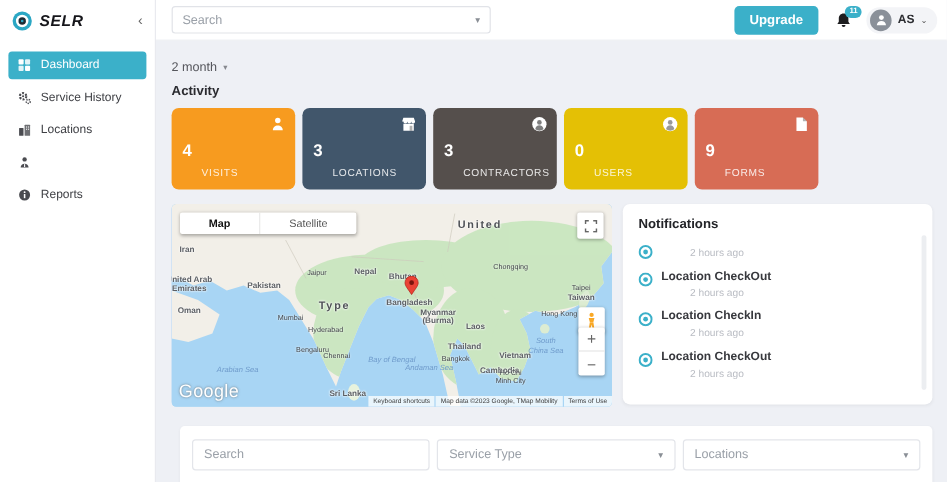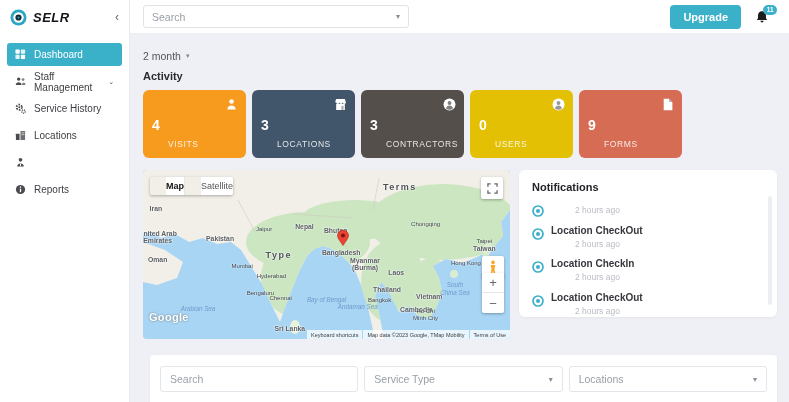--- a/index.html
+++ b/index.html
@@ -65,42 +65,42 @@
   .map-svg { position:absolute; inset:0; width:100%; height:100%; }
   .map-label { position:absolute; transform:translate(-50%,-50%); white-space:pre; text-align:center;
     pointer-events:none; line-height:1.15; }
   .map-label.country { font-size:6.8px; font-weight:bold; color:#5d6065; text-shadow:0 0 2px #fff,0 0 2px #fff; }
   .map-label.big { font-size:9px; letter-spacing:1.5px; color:#4e5156; }
   .map-label.city { font-size:6px; color:#42454a; text-shadow:0 0 2px #fff; }
   .map-label.water { font-size:6.3px; font-style:italic; color:#6f9bcb; }
   .map-marker { position:absolute; transform:translate(-50%,-100%); width:13px; height:16px; }
   .map-type { position:absolute; top:7px; left:7px; display:flex; box-shadow:0 1px 3px rgba(0,0,0,.3);
     border-radius:2px; overflow:hidden; }
-  .map-type .mt-btn { background:#fff; font-size:9px; padding:4px 0; cursor:pointer; color:#565656;margin-left:16px; }
+  .map-type .mt-btn { background:#fff; font-size:9px; padding:4px 24px; cursor:pointer; color:#565656; }
   .map-type .mt-btn.sel { font-weight:bold; color:#111; border-right:1px solid #e6e6e6; }
   .fullscreen-btn { position:absolute; top:7px; right:7px; width:22px; height:22px; background:#fff;
     border-radius:2px; box-shadow:0 1px 3px rgba(0,0,0,.3); display:flex; align-items:center;
     justify-content:center; cursor:pointer; }
   .pegman-btn { position:absolute; right:6px; top:86px; width:22px; height:22px; background:#fff;
     border-radius:2px; box-shadow:0 1px 3px rgba(0,0,0,.3); display:flex; align-items:center;
     justify-content:center; cursor:pointer; }
   .zoom-ctrl { position:absolute; right:6px; bottom:26px; width:22px; background:#fff; border-radius:2px;
     box-shadow:0 1px 3px rgba(0,0,0,.3); }
   .zoom-btn { height:20px; display:flex; align-items:center; justify-content:center; font-size:13px;
     color:#666; cursor:pointer; }
   .zoom-btn:first-child { border-bottom:1px solid #e6e6e6; }
-  .google-logo { position:absolute; left:6px; bottom:16px; font-size:11px; font-weight:bold; color:#fff;
+  .google-logo { position:absolute; left:6px; bottom:4px; font-size:15px; font-weight:normal; color:#fff;
     text-shadow:0 0 2px rgba(80,80,80,.8); letter-spacing:.3px; }
   .attribution { position:absolute; right:0; bottom:0; display:flex; }
   .attr-seg { background:rgba(255,255,255,.75); font-size:5.5px; color:#3c3c3c; padding:1.5px 4px;
     white-space:nowrap; }
   .attr-seg + .attr-seg { margin-left:1px; }
 
   
-  .notif-card { flex:1; height:147px; background:#fff; border-radius:6px;
+  .notif-card { flex:1; height:167px; background:#fff; border-radius:6px;
     box-shadow:0 1px 3px rgba(0,0,0,.05); padding:11px 13px; position:relative; }
   .notif-title { font-size:11px; font-weight:bold; color:#232428; margin-bottom:9px; }
   .notif-item { display:flex; gap:7px; margin-bottom:9.5px; cursor:pointer; }
   .notif-ic { width:12px; height:12px; flex:none; margin-top:1px; }
   .notif-text-title { font-size:10px; font-weight:bold; color:#37383d; }
   .notif-time { font-size:8.5px; color:#b9bcc3; margin-top:3px;margin-left:24px; }
   .notif-scrollbar { position:absolute; right:5px; top:26px; bottom:12px; width:4px;
     background:#eceef1; border-radius:2px; cursor:grab; }
 
   
@@ -137,32 +137,20 @@
             <rect x="6.4" y="0.5" width="4.6" height="4.6" rx="0.8" fill="currentColor" opacity=".85"></rect>
             <rect x="0.5" y="6.4" width="4.6" height="4.6" rx="0.8" fill="currentColor" opacity=".85"></rect>
             <rect x="6.4" y="6.4" width="4.6" height="4.6" rx="0.8" fill="currentColor"></rect>
           </svg>
         </span>
       <span>Dashboard</span>
     </div>
     <div class="side-item">
       <span class="ic">
           <svg viewBox="0 0 12 12" width="11" height="11">
-            <circle cx="4" cy="3.4" r="1.9" fill="currentColor"></circle>
-            <path d="M0.8 9.8c0-1.9 1.5-3 3.2-3s3.2 1.1 3.2 3z" fill="currentColor"></path>
-            <circle cx="8.8" cy="3.9" r="1.5" fill="currentColor" opacity=".7"></circle>
-            <path d="M7.4 9.8c.2-1.6 1-2.6 2.1-2.6 1 0 1.8.8 2 2.6z" fill="currentColor" opacity=".7"></path>
-          </svg>
-        </span>
-      <span>Staff Management</span>
-      <span class="side-caret">⌄</span>
-    </div>
-    <div class="side-item">
-      <span class="ic">
-          <svg viewBox="0 0 12 12" width="11" height="11">
             <circle cx="4.6" cy="4.6" r="2.9" fill="none" stroke="currentColor" stroke-width="2" stroke-dasharray="1.8 1.3"></circle>
             <circle cx="4.6" cy="4.6" r="1" fill="currentColor"></circle>
             <circle cx="9.3" cy="9.3" r="1.8" fill="none" stroke="currentColor" stroke-width="1.4" stroke-dasharray="1.1 .9"></circle>
           </svg>
         </span>
       <span>Service History</span>
     </div>
     <div class="side-item">
       <span class="ic">
           <svg viewBox="0 0 12 12" width="11" height="11">
@@ -206,20 +194,30 @@
   <div class="tb-spacer"></div>
   <button class="upgrade-btn">Upgrade</button>
   <div class="bell-wrap">
     <span style="display:flex;">
       <svg width="14" height="14" viewBox="0 0 14 14">
           <path d="M7 1.2c-2.5 0-4 1.8-4 4.2v2.8L1.8 10h10.4L11 8.2V5.4c0-2.4-1.5-4.2-4-4.2z" fill="#1d1d1f"></path>
           <path d="M5.4 10.8a1.6 1.6 0 0 0 3.2 0z" fill="#1d1d1f"></path>
         </svg>
     </span>
     <span class="badge">11</span>
+  </div>
+  <div class="avatar-pill">
+    <span class="avatar">
+      <svg width="11" height="11" viewBox="0 0 12 12">
+          <circle cx="6" cy="4" r="2.2" fill="#fff"></circle>
+          <path d="M1.8 11c.2-2.5 2-3.9 4.2-3.9s4 1.4 4.2 3.9z" fill="#fff"></path>
+        </svg>
+    </span>
+    <span class="initials">AS</span>
+    <span class="pill-caret">⌄</span>
   </div>
 </div>
 
 <div class="main">
 
   <div class="period">
     <span>2 month</span>
     <span class="caret">▾</span>
   </div>
 
@@ -294,21 +292,21 @@
             <path d="M196,58 L206,84"></path>
             <path d="M236,8 L230,40"></path>
         </g>
         <path fill="#f2efe8" d="M0,72 L22,80 L40,92 L34,108 L14,115 L0,112 Z"></path>
         <ellipse cx="152" cy="157" rx="5" ry="7" fill="#e8f3dd"></ellipse>
         <ellipse cx="344" cy="80" rx="4" ry="8" fill="#dcecd2" transform="rotate(18 344 80)"></ellipse>
         <circle cx="311" cy="104" r="4" fill="#dcecd2"></circle>
       </svg>
 
       <div style="position:absolute;inset:0;">
-          <span class="map-label country big" style="left: 70%; top: 10%;">Terms</span>
+          <span class="map-label country big" style="left: 70%; top: 10%;">United</span>
           <span class="map-label country big" style="left: 37%; top: 50%;">Type</span>
           <span class="map-label country" style="left: 3.5%; top: 23%;">Iran</span>
           <span class="map-label country" style="left: 21%; top: 41%;">Pakistan</span>
           <span class="map-label country" style="left: 44%; top: 34%;">Nepal</span>
           <span class="map-label country" style="left: 52.5%; top: 36%;">Bhutan</span>
           <span class="map-label country" style="left: 54%; top: 49%;">Bangladesh</span>
           <span class="map-label country" style="left: 60.5%; top: 56%;">Myanmar
 (Burma)</span>
           <span class="map-label country" style="left: 69%; top: 61%;">Laos</span>
           <span class="map-label country" style="left: 66.5%; top: 71%;">Thailand</span>

